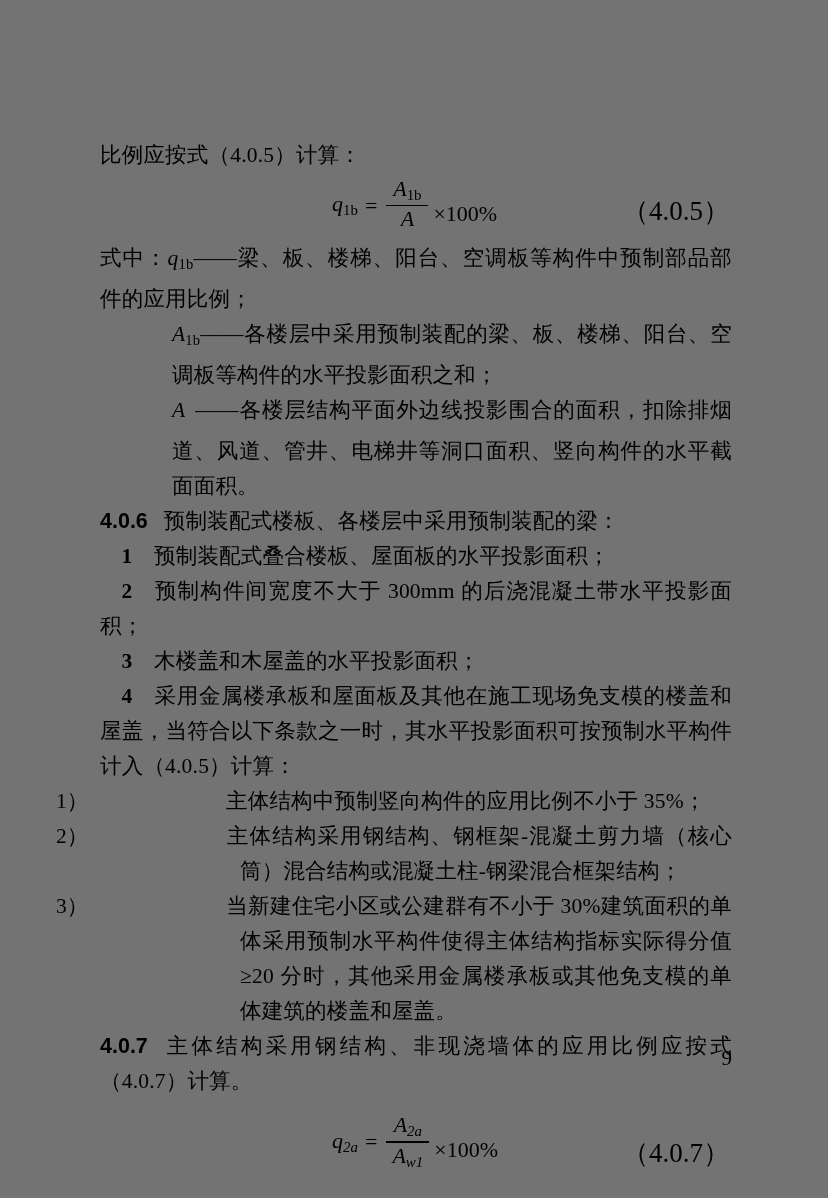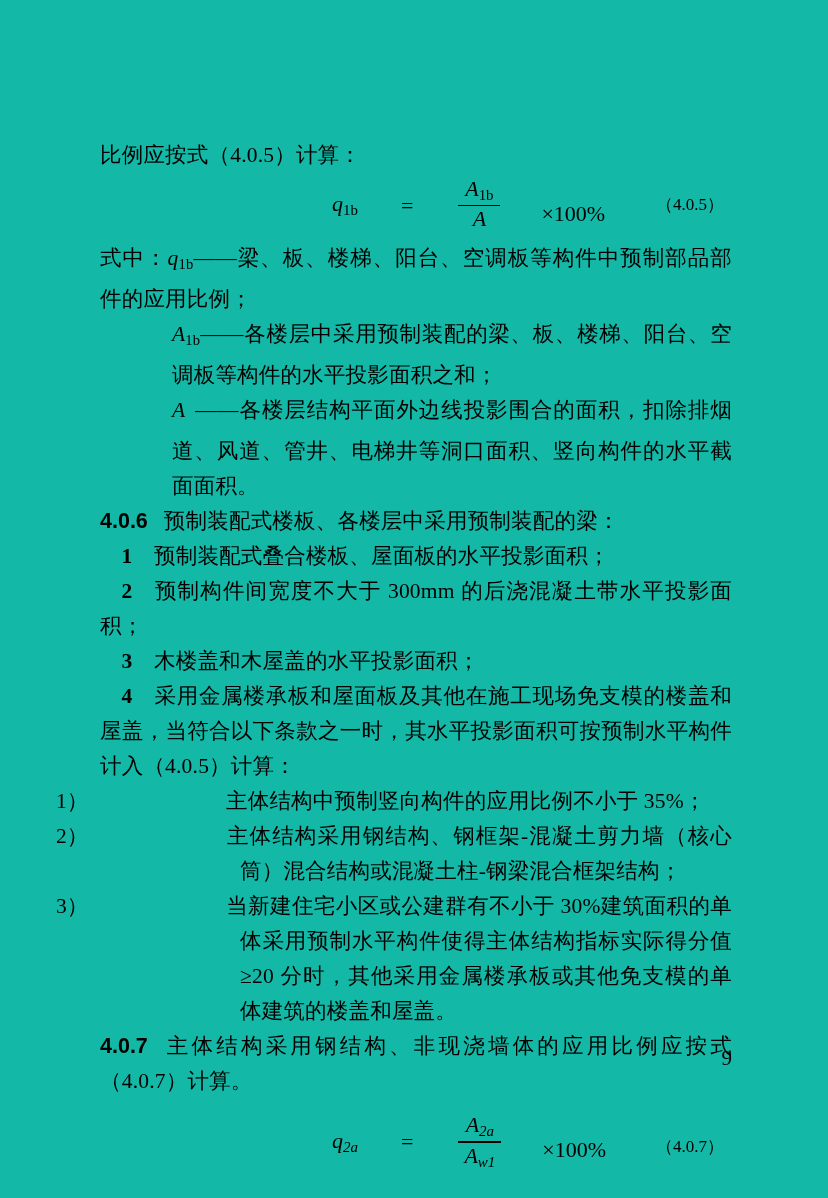--- a/index.html
+++ b/index.html
@@ -13,21 +13,21 @@
     position: relative;
     font-family: "Liberation Serif", "DejaVu Serif", serif;
     color: #000000;
     overflow: hidden;
   }
   .page {
     position: absolute;
     left: 0; top: 0;
     width: 828px;
     height: 1198px;
-    background: #14b8a6;
+    background: #737373;
   }
   .content {
     position: absolute;
     left: 100px;
     top: 138px;
     width: 632px;
   }
 
   
   .p {
@@ -89,27 +89,26 @@
     margin: 4px 0 2px 0;
   }
   .formula-body {
     position: absolute;
     left: 232px;
     top: 0;
     display: flex;
     align-items: center;
     font-size: 22px;
     font-family: "Liberation Serif", "DejaVu Serif", serif;
-    gap: 36px;
   }
   .formula-tag {
     position: absolute;
-    right: 8px;
+    right: 2px;
     top: 16px;
-    font-size: 17px;
+    font-size: 27px;
   }
   .mi {
     font-style: italic;
     font-family: "Liberation Serif", "DejaVu Serif", serif;
   }
   .sub {
     font-size: 0.68em;
     vertical-align: -0.28em;
     font-style: italic;
   }

